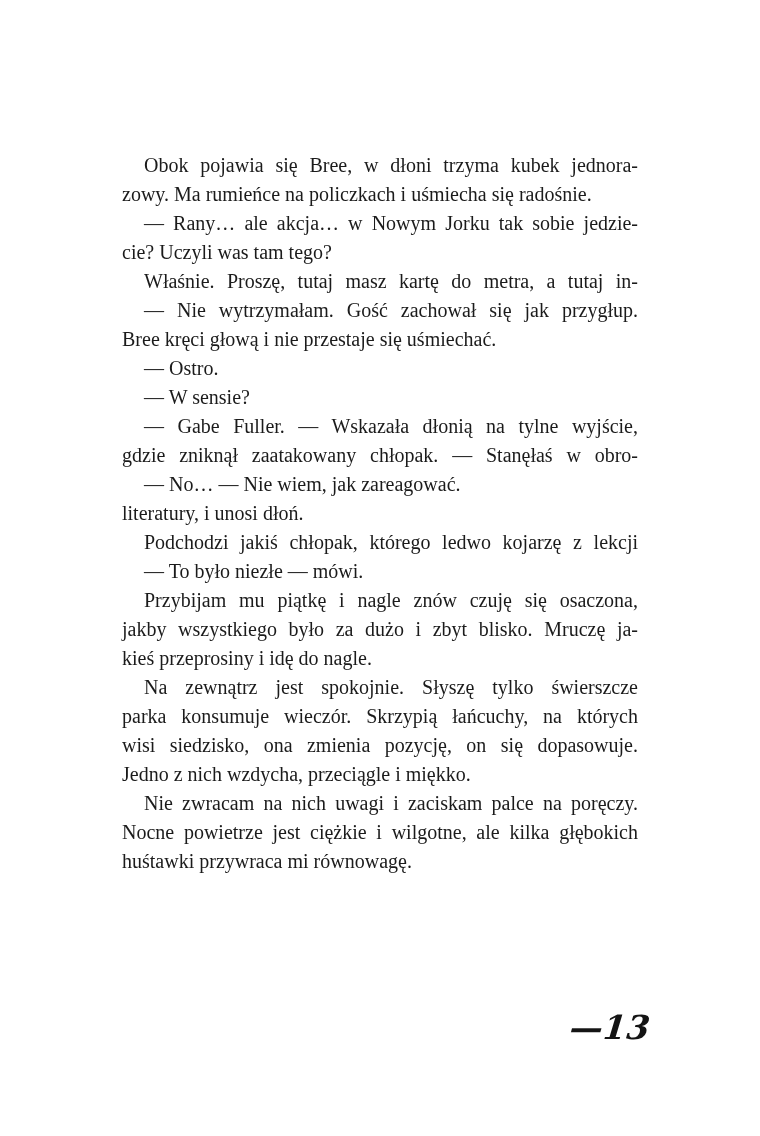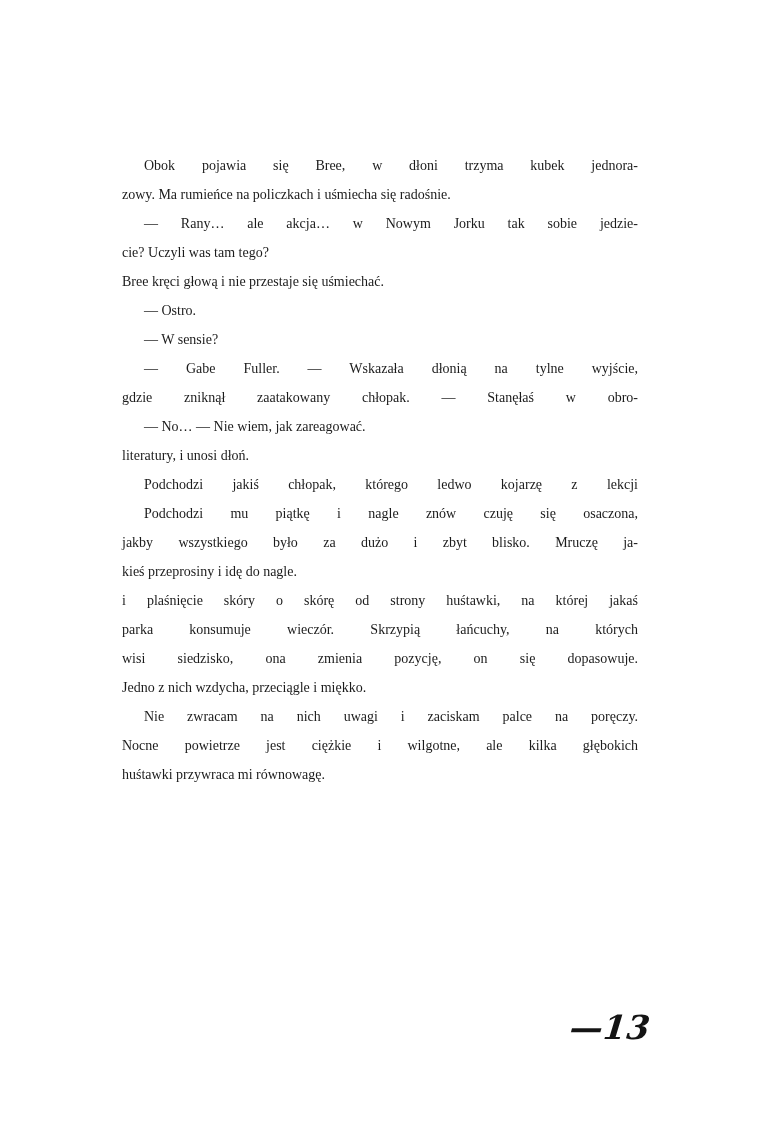--- a/index.html
+++ b/index.html
@@ -15,21 +15,21 @@
     font-family: "Liberation Serif", serif;
     color: #1b1b1b;
   }
   .text-block {
     position: absolute;
     left: 122px;
     top: 151px;
     width: 516px;
   }
   .line {
-    font-size: 14px;
+    font-size: 20px;
     line-height: 29px;
     height: 29px;
     white-space: normal;
     text-align: left;
   }
   .line.justify {
     text-align: justify;
     text-align-last: justify;
     text-justify: inter-word;
   }
@@ -51,32 +51,35 @@
 </style>
 </head>
 <body>
 
 <div class="book-page">
   <div class="text-block">
       <div class="line indent justify">Obok pojawia się Bree, w dłoni trzyma kubek jednora-</div>
       <div class="line">zowy. Ma rumieńce na policzkach i uśmiecha się radośnie.</div>
       <div class="line indent justify">— Rany… ale akcja… w Nowym Jorku tak sobie jedzie-</div>
       <div class="line">cie? Uczyli was tam tego?</div>
+      <div class="line indent justify">Właśnie. Proszę, tutaj masz kartę do metra, a tutaj in-</div>
+      <div class="line indent justify">— Nie wytrzymałam. Gość zachował się jak przygłup.</div>
       <div class="line">Bree kręci głową i nie przestaje się uśmiechać.</div>
       <div class="line indent">— Ostro.</div>
       <div class="line indent">— W sensie?</div>
       <div class="line indent justify">— Gabe Fuller. — Wskazała dłonią na tylne wyjście,</div>
       <div class="line justify">gdzie zniknął zaatakowany chłopak. — Stanęłaś w obro-</div>
       <div class="line indent">— No… — Nie wiem, jak zareagować.</div>
       <div class="line">literatury, i unosi dłoń.</div>
       <div class="line indent justify">Podchodzi jakiś chłopak, którego ledwo kojarzę z lekcji</div>
-      <div class="line indent justify">Podchodzi mu piątkę i nagle znów czuję się osaczona,</div>
+      <div class="line indent">— To było niezłe — mówi.</div>
+      <div class="line indent justify">Przybijam mu piątkę i nagle znów czuję się osaczona,</div>
       <div class="line justify">jakby wszystkiego było za dużo i zbyt blisko. Mruczę ja-</div>
       <div class="line">kieś przeprosiny i idę do nagle.</div>
-      <div class="line justify">i plaśnięcie skóry o skórę od strony huśtawki, na której jakaś</div>
+      <div class="line indent justify">Na zewnątrz jest spokojnie. Słyszę tylko świerszcze</div>
       <div class="line justify">parka konsumuje wieczór. Skrzypią łańcuchy, na których</div>
       <div class="line justify">wisi siedzisko, ona zmienia pozycję, on się dopasowuje.</div>
       <div class="line">Jedno z nich wzdycha, przeciągle i miękko.</div>
       <div class="line indent justify">Nie zwracam na nich uwagi i zaciskam palce na poręczy.</div>
       <div class="line justify">Nocne powietrze jest ciężkie i wilgotne, ale kilka głębokich</div>
       <div class="line">huśtawki przywraca mi równowagę.</div>
     </div>
   <div class="page-number">—13</div>
 </div>
 

